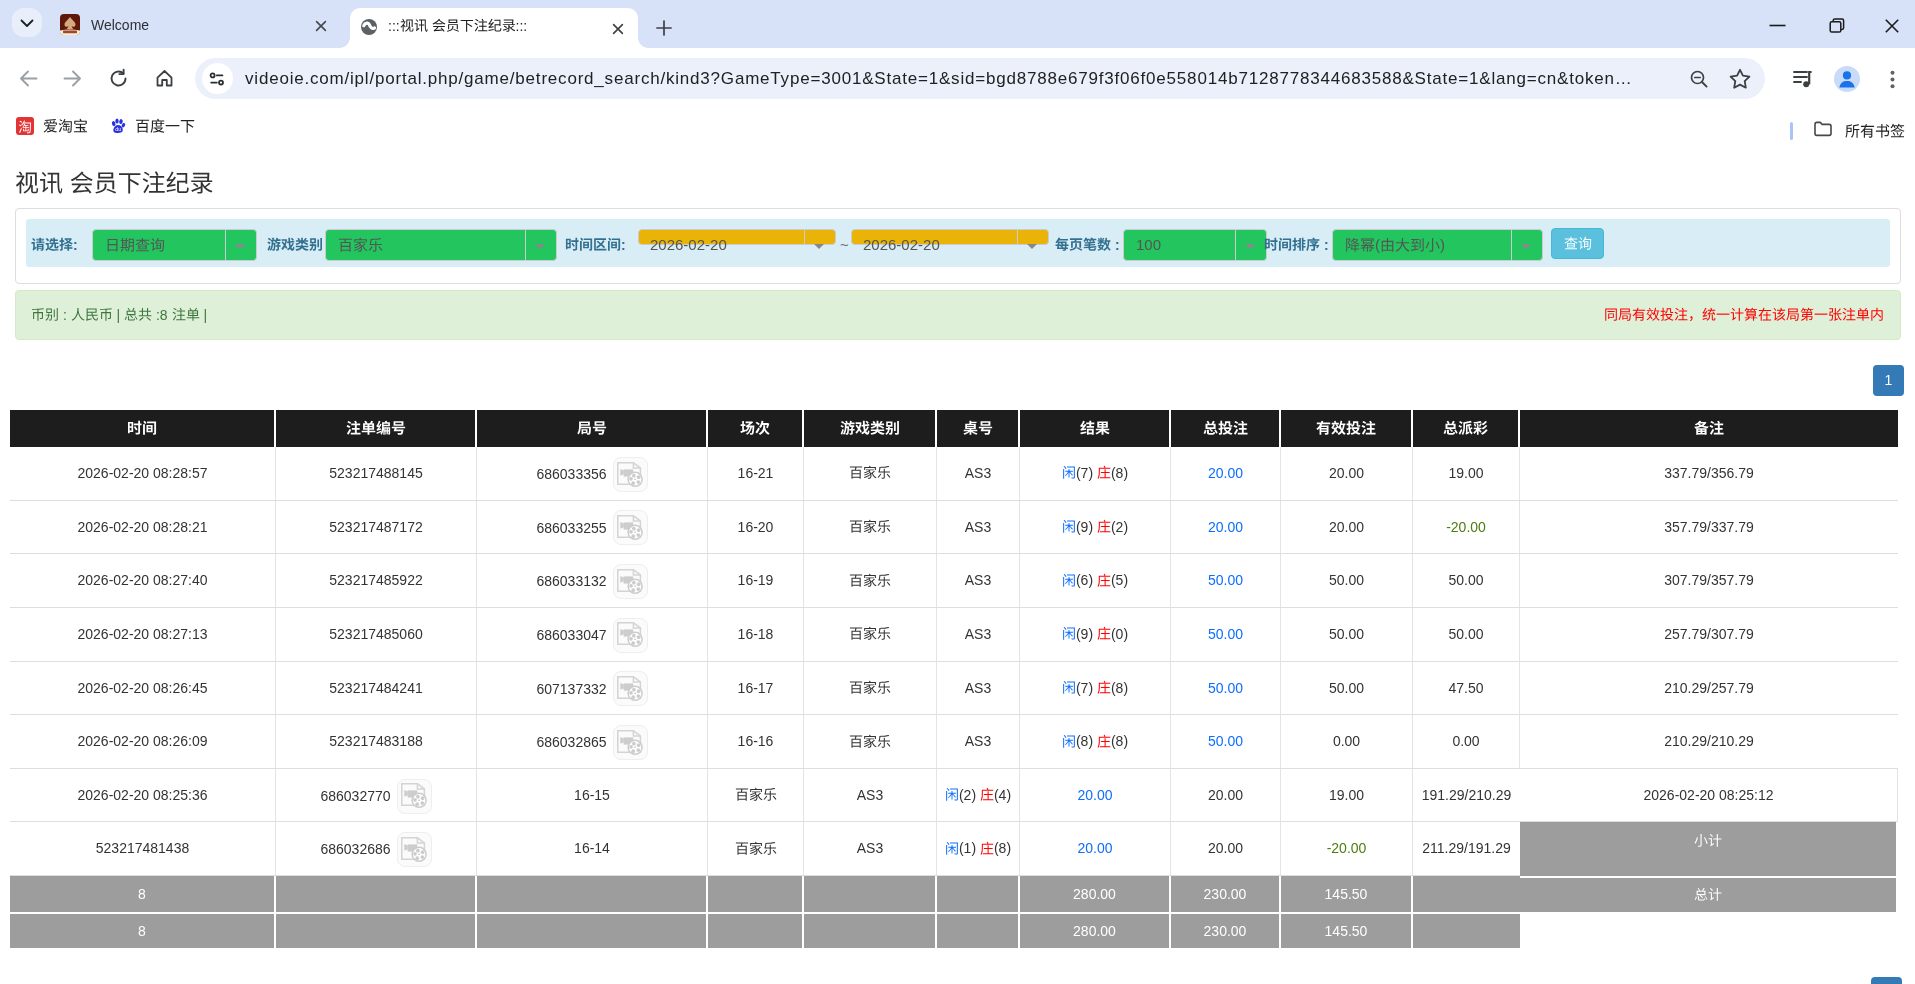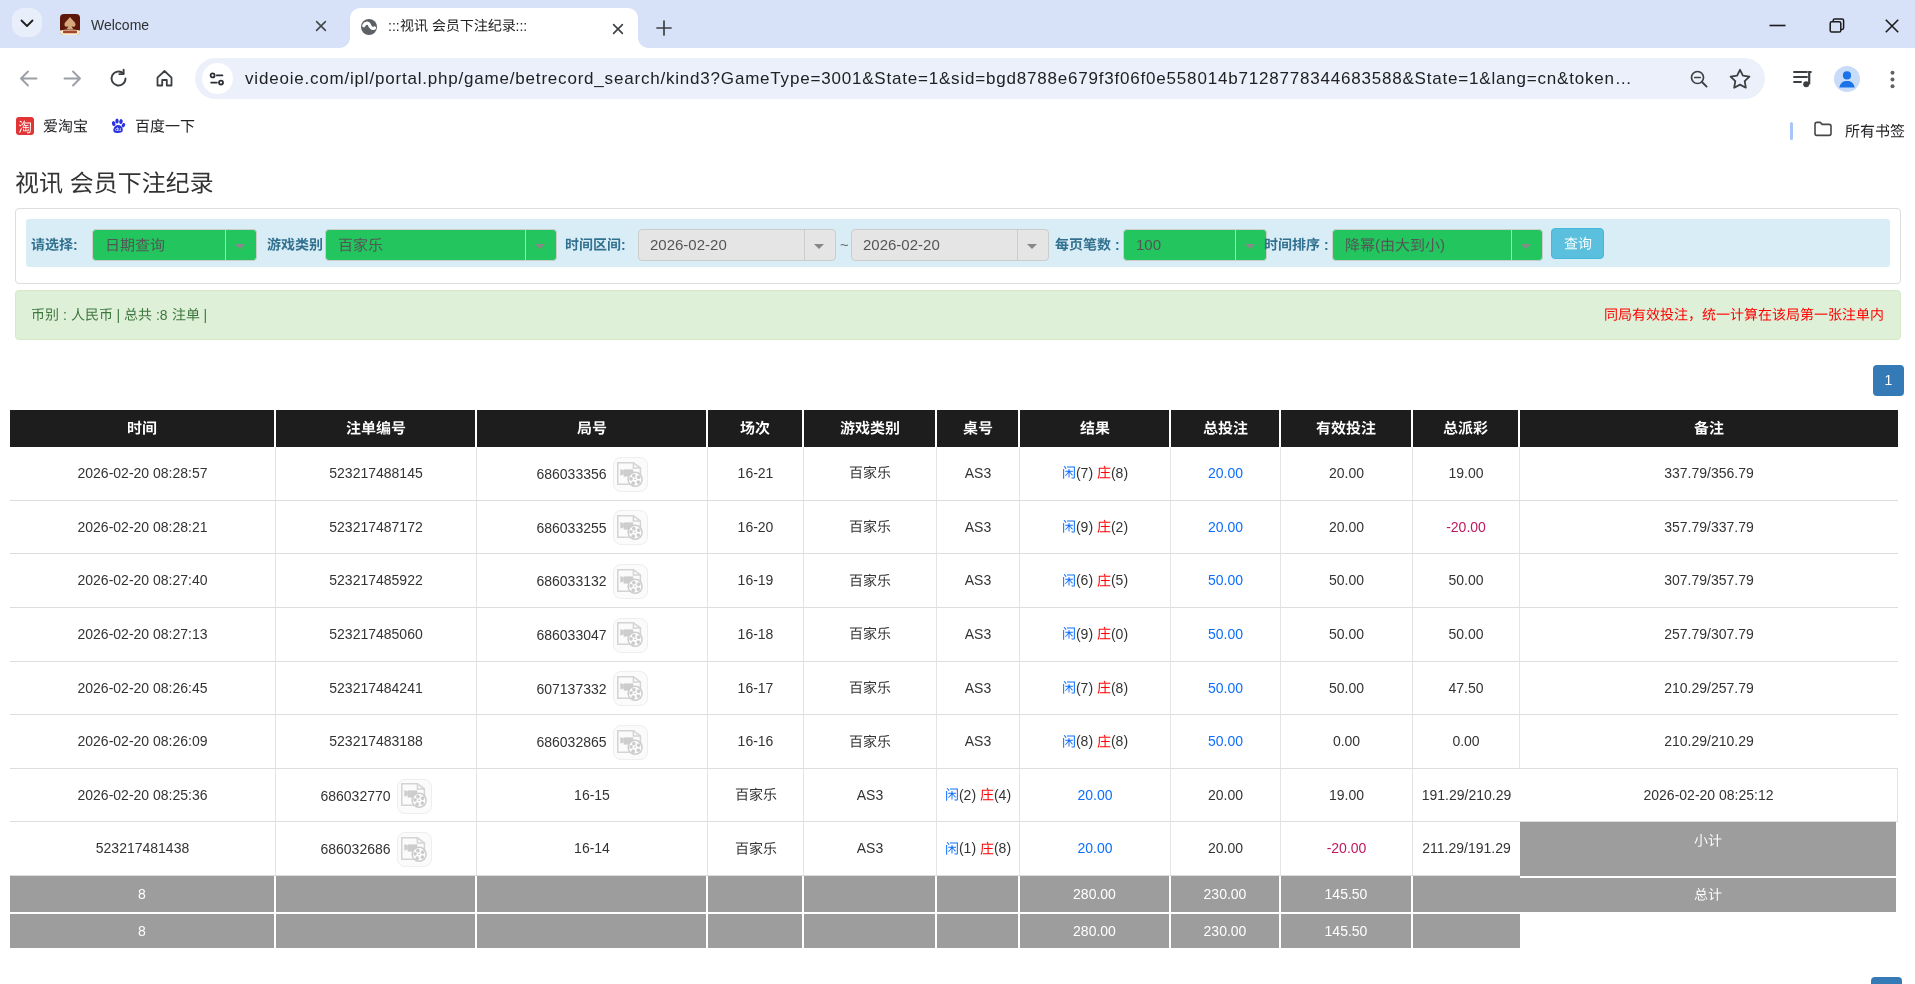--- a/index.html
+++ b/index.html
@@ -10,34 +10,34 @@
 #bookbar{position:absolute;left:0;top:112px;width:1915px;height:38px;background:#fff}
 .tabx{position:absolute;width:14px;height:14px}
 #activetab{position:absolute;left:350px;top:8px;width:288px;height:40px;background:#fff;border-radius:10px 10px 0 0}
 #activetab:before,#activetab:after{content:"";position:absolute;bottom:0;width:10px;height:10px}
 #activetab:before{left:-10px;background:radial-gradient(circle 10px at 0 0,rgba(0,0,0,0) 9.5px,#fff 10px)}
 #activetab:after{right:-10px;background:radial-gradient(circle 10px at 10px 0,rgba(0,0,0,0) 9.5px,#fff 10px)}
 .selbox{position:absolute;top:229px;height:32px;background:#22c55e;border:1px solid #ccc;border-radius:4px}
 .selbox .cv{position:absolute;right:30px;top:0;bottom:0;width:1px;background:#ccc}
 .selbox .car{position:absolute;right:11px;top:14px;width:0;height:0;border-left:5px solid transparent;border-right:5px solid transparent;border-top:5px solid #888}
 .selbox .tx{position:absolute;left:12px;top:0;height:30px;line-height:30px;font-size:15px;color:#555;white-space:nowrap}
-.inbox{position:absolute;top:229px;height:32px;background:#e5e5e5;border:1px solid #ccc;border-radius:4px}
+.inbox{position:absolute;top:229px;height:16px;background:#eab308;border:1px solid #ccc;border-radius:4px}
 .lbl{position:absolute;top:237px;height:16px;line-height:16px;font-size:14px;font-weight:bold;color:#31708f;white-space:nowrap}
 #grid{position:absolute;left:10px;top:410px;width:1888px;display:grid;
  grid-template-columns:266px 201px 231px 96px 133px 83px 151px 110px 132px 107px 378px;
  grid-template-rows:37px repeat(8,53.63px) 36px 36px}
 #grid div{white-space:nowrap}
 .th{background:#1d1d1d;border-right:2px solid #fff;text-align:center;line-height:36px}
 .th.last{border-right:none}
 .td{background:#fff;border-right:1px solid #e4e4e4;border-bottom:1px solid #ddd;text-align:center;line-height:52.6px;font-size:14px;color:#333}
 .td.last{border-right:none}
 .tf{background:#9d9d9d;border-right:2px solid #fff;text-align:center;line-height:36px;font-size:14px;color:#fff}
 .tf.last{border-right:none}
 .tf.t2{border-top:2px solid #fff;line-height:34px}
-.blue{color:#0d6efd}.red{color:#be185d}
+.blue{color:#0d6efd}.red{color:#4d7c0f}
 .movbtn{display:inline-block;width:35px;height:35px;border:1px solid #eee;border-radius:8px;background:#fbfbfb;vertical-align:middle;margin-left:6px;text-align:center;line-height:31px}
 .pagebtn{position:absolute;width:31px;height:31px;background:#337ab7;border-radius:4px;color:#fff;font-size:14px;text-align:center;line-height:31px}
 </style></head><body>
 <svg style="position:absolute;width:0;height:0">
     <defs>
       <g id="movico" fill="none">
         <path d="M0.8 0.8 H16.4 L23.4 6.0 V22.3 H0.8 Z" stroke="#d4d4d4" stroke-width="1.5"></path>
         <path d="M16.4 0.8 V6.0 H23.4" stroke="#d4d4d4" stroke-width="1.5"></path>
         <path d="M6.6 7.4 H16.3 V14.6 H6.6 Z" fill="#cdcdcd" stroke="none"></path>
         <path d="M6.8 8.5 L3.3 6.9 V13.8 L6.8 12.2 Z" fill="#cdcdcd" stroke="none"></path>

